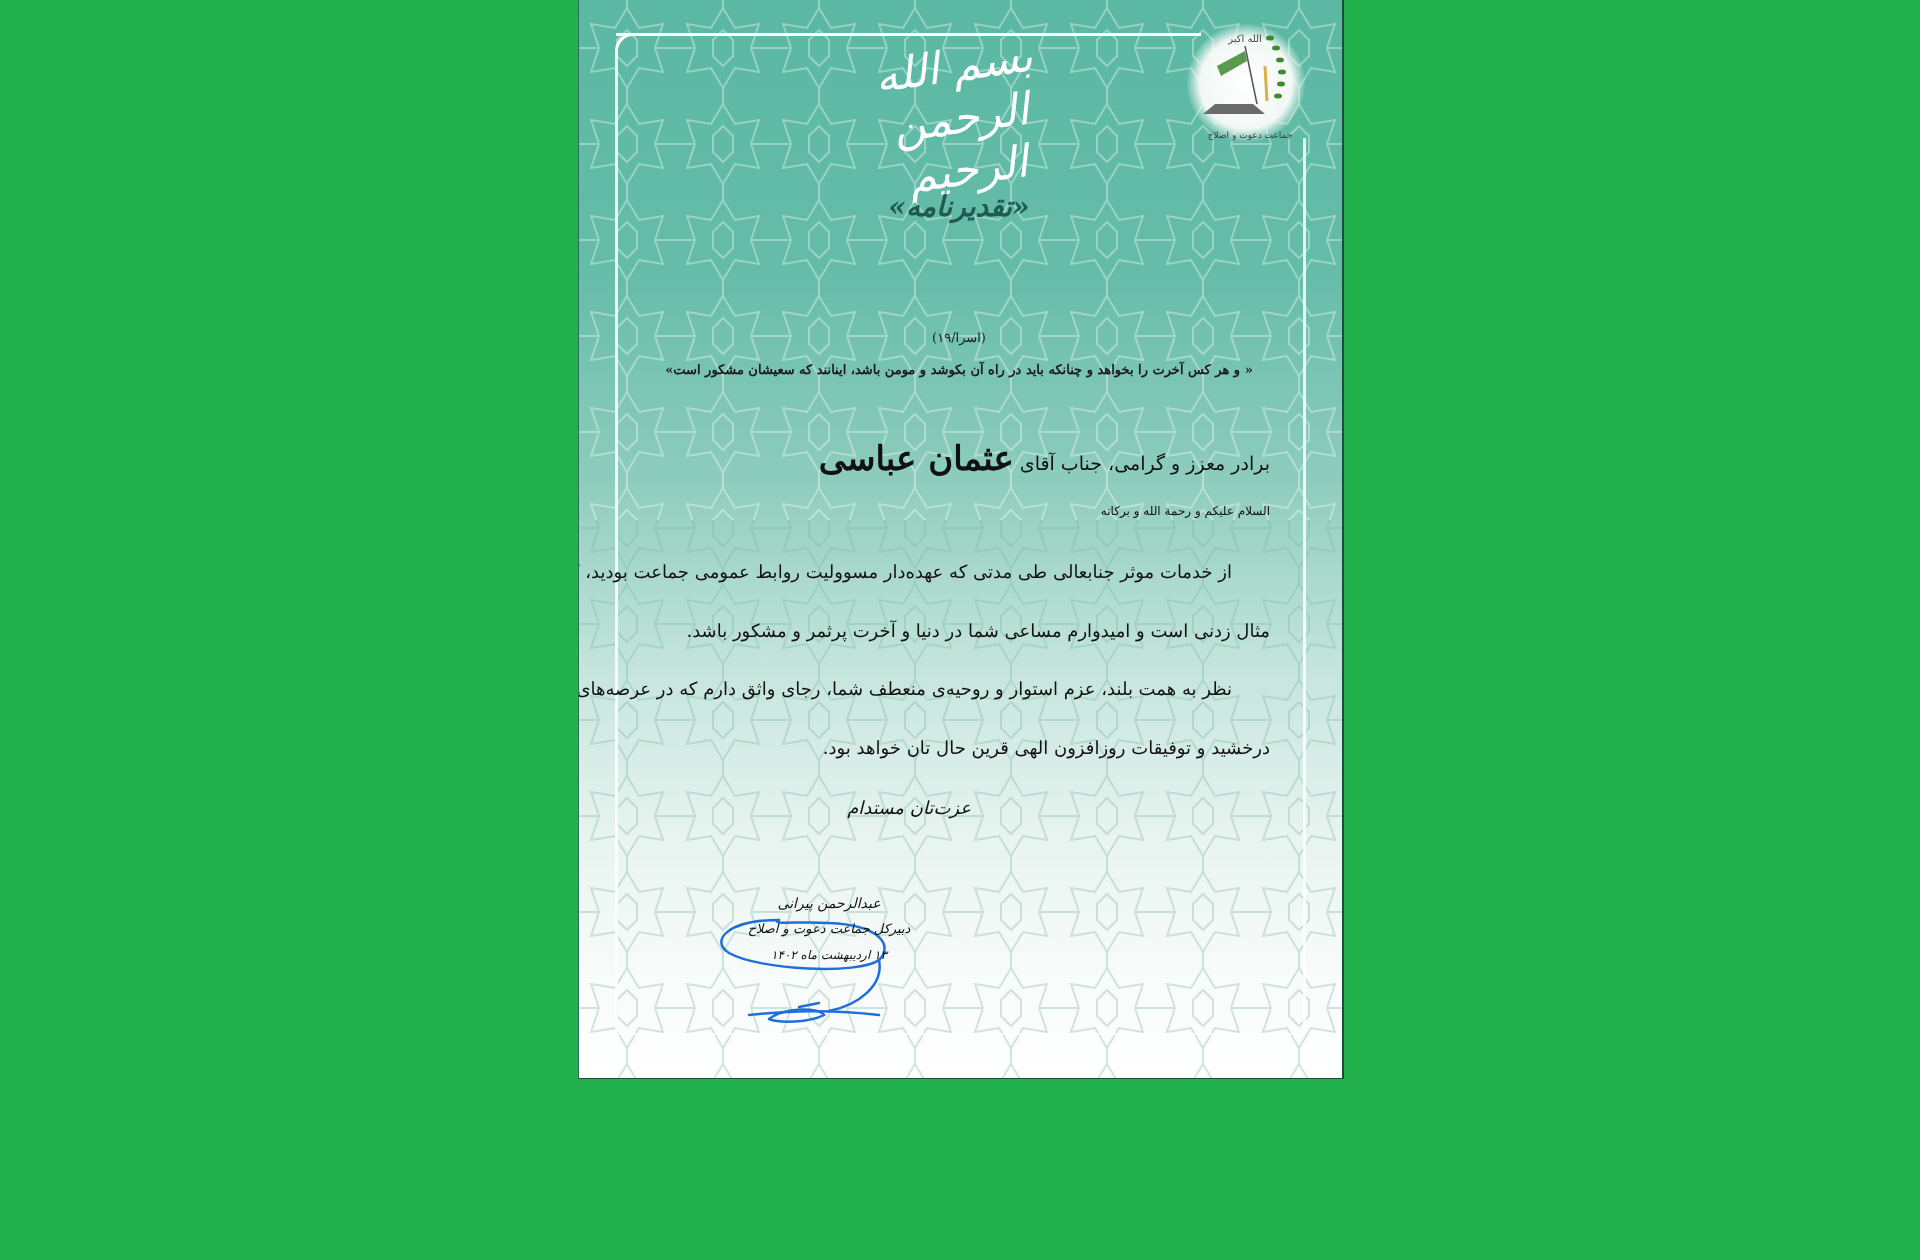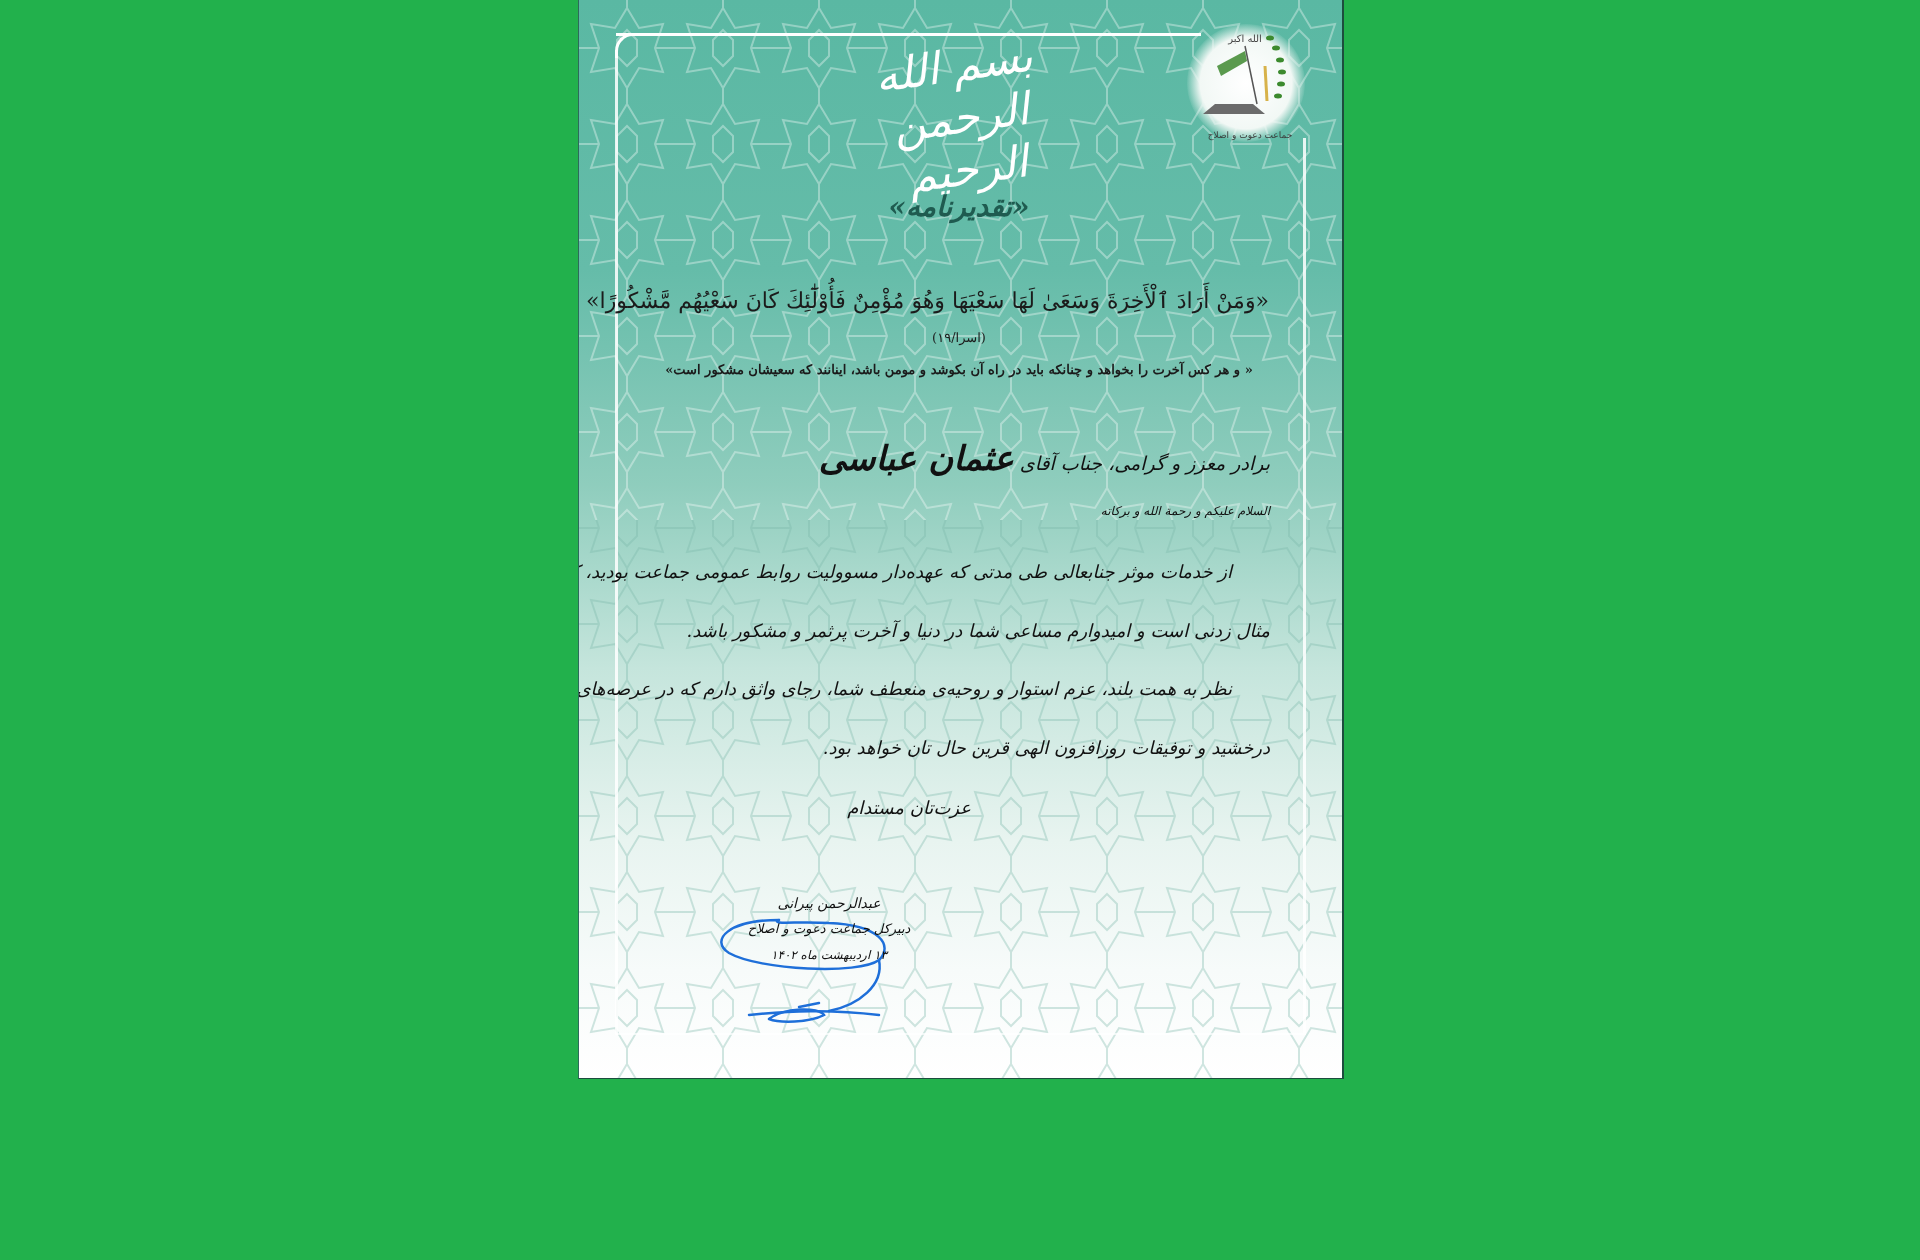--- a/index.html
+++ b/index.html
@@ -24,21 +24,21 @@
   .logo-glow { position:absolute; left:12px; top:18px; width:118px; height:118px; border-radius:50%; background:radial-gradient(circle, #ffffff 0%, #f2f8f5 55%, rgba(255,255,255,0) 72%); }
   .logo-text { position:absolute; left:20px; top:124px; width:110px; text-align:center; font-size:9px; color:#3a3a3a; direction:rtl; }
 
   .bismillah { position:absolute; left:300px; top:40px; width:160px; height:130px; color:#fff; font-size:44px; text-align:center; direction:rtl; line-height:52px; font-style:italic; transform:rotate(-8deg); }
   .title { position:absolute; left:250px; top:190px; width:260px; text-align:center; color:#1f5b50; font-size:28px; font-weight:bold; font-style:italic; direction:rtl; }
 
   .verse { position:absolute; left:70px; top:288px; width:620px; text-align:center; color:#1b1b1b; font-size:22px; direction:rtl; white-space:nowrap; }
   .ref { position:absolute; left:70px; top:330px; width:620px; text-align:center; color:#1b1b1b; font-size:13px; direction:rtl; }
   .translation { position:absolute; left:70px; top:362px; width:620px; text-align:center; color:#1b1b1b; font-size:13px; font-weight:bold; direction:rtl; white-space:nowrap; }
 
-  .rtl { direction:rtl; text-align:left; position:absolute; right:72px; color:#111; font-style:italic; white-space:nowrap; }
+  .rtl { direction:rtl; text-align:left; position:absolute; right:72px; color:#111; white-space:nowrap; }
   .greeting { top:438px; font-size:19px; }
   .greeting .name { font-size:34px; font-weight:bold; }
   .salam { top:504px; font-size:12px; }
   .p1 { top:561px; font-size:18px; right:110px; }
   .p2 { top:620px; font-size:18px; }
   .p3 { top:678px; font-size:18px; right:110px; }
   .p4 { top:737px; font-size:18px; }
   .closing { position:absolute; left:252px; top:797px; width:140px; direction:rtl; font-size:18px; font-style:italic; color:#111; }
 
   .sig-block { position:absolute; left:150px; top:895px; width:200px; text-align:center; direction:rtl; color:#111; font-style:italic; }
@@ -101,21 +101,20 @@
       <path d="M42,60 L70,45 L72,55 L46,70 Z" fill="#5a9a4e"></path>
       <line x1="70" y1="40" x2="82" y2="98" stroke="#555" stroke-width="1.5"></line>
       <text x="70" y="36" font-size="10" fill="#444" text-anchor="middle" font-family="DejaVu Serif, serif">الله اکبر</text>
     </svg>
     <div class="logo-text">جماعت دعوت و اصلاح</div>
   </div>
 
   <div class="bismillah">بسم الله الرحمن الرحیم</div>
   <div class="title">«تقدیرنامه»</div>
 
-  <div class="verse">«وَمَنْ أَرَادَ ٱلْأَخِرَةَ وَسَعَىٰ لَهَا سَعْيَهَا وَهُوَ مُؤْمِنٌ فَأُوْلَٰٓئِكَ كَانَ سَعْيُهُم مَّشْكُورًا»</div>
   <div class="ref">(اسرا/۱۹)</div>
   <div class="translation">« و هر کس آخرت را بخواهد و چنانکه باید در راه آن بکوشد و مومن باشد، اینانند که سعیشان مشکور است»</div>
 
   <div class="rtl greeting">
     <span>برادر معزز و گرامی، جناب آقای</span>
     <span class="name">عثمان عباسی</span>
   </div>
   <div class="rtl salam">السلام علیکم و رحمة الله و برکاته</div>
   <div class="rtl p1">از خدمات موثر جنابعالی طی مدتی که عهده‌دار مسوولیت روابط عمومی جماعت بودید، کمال تشکر را دارم. کوشائی و دلسوزی شما</div>
   <div class="rtl p2">مثال زدنی است و امیدوارم مساعی شما در دنیا و آخرت پرثمر و مشکور باشد.</div>

